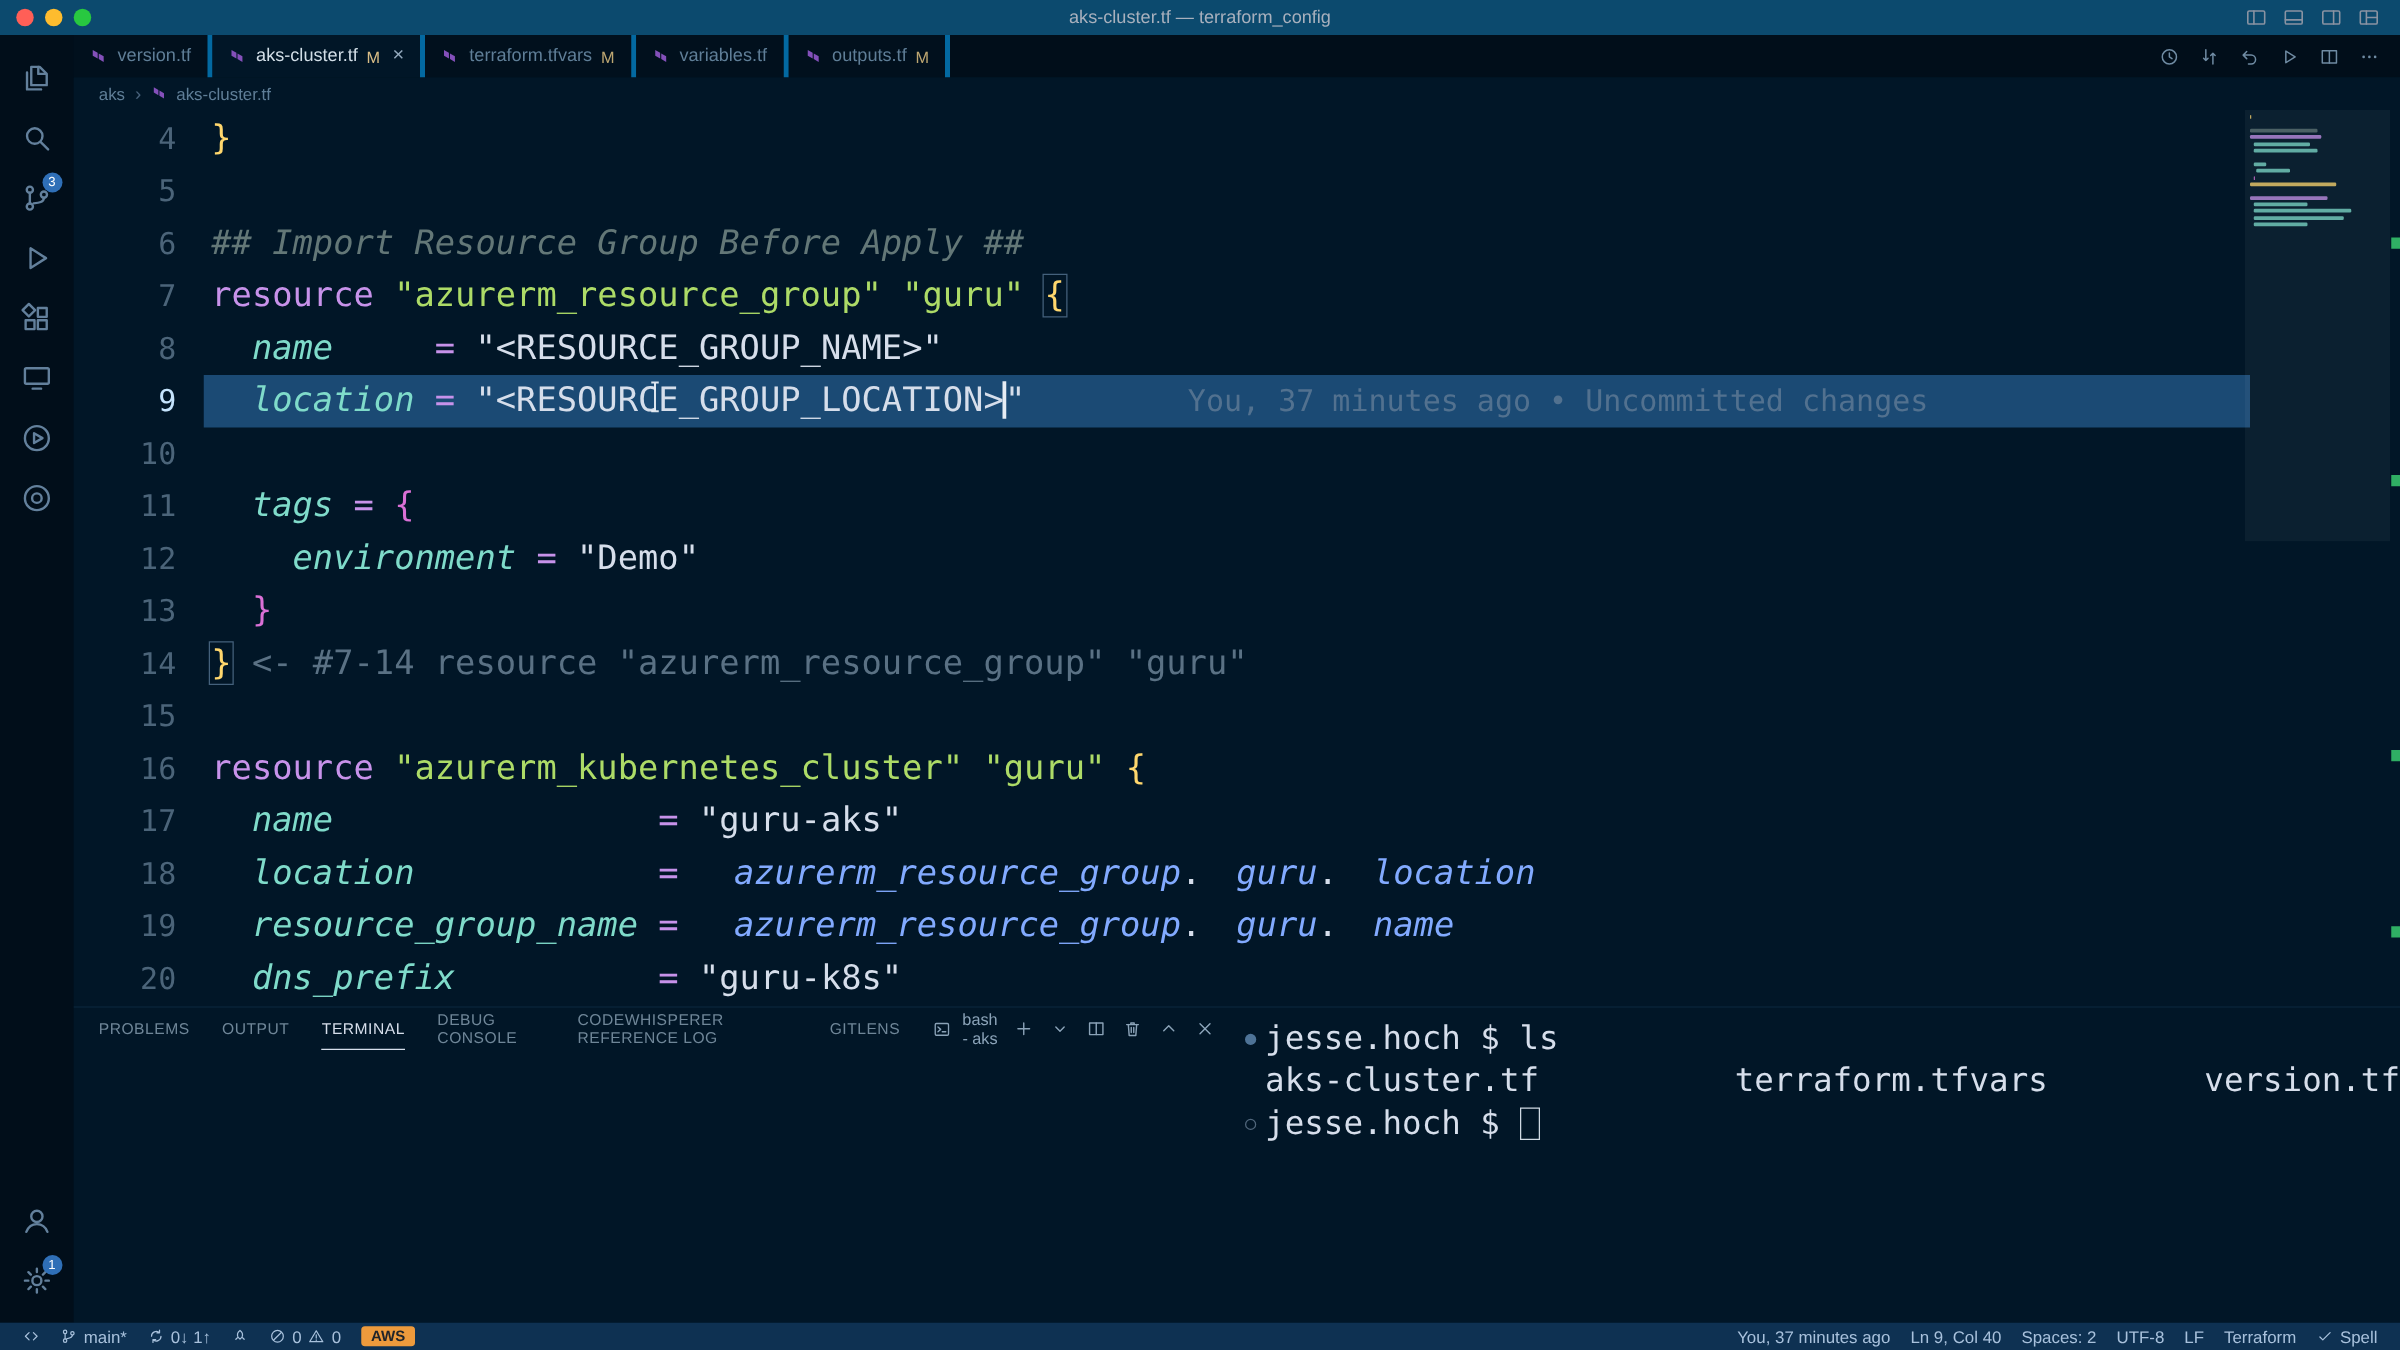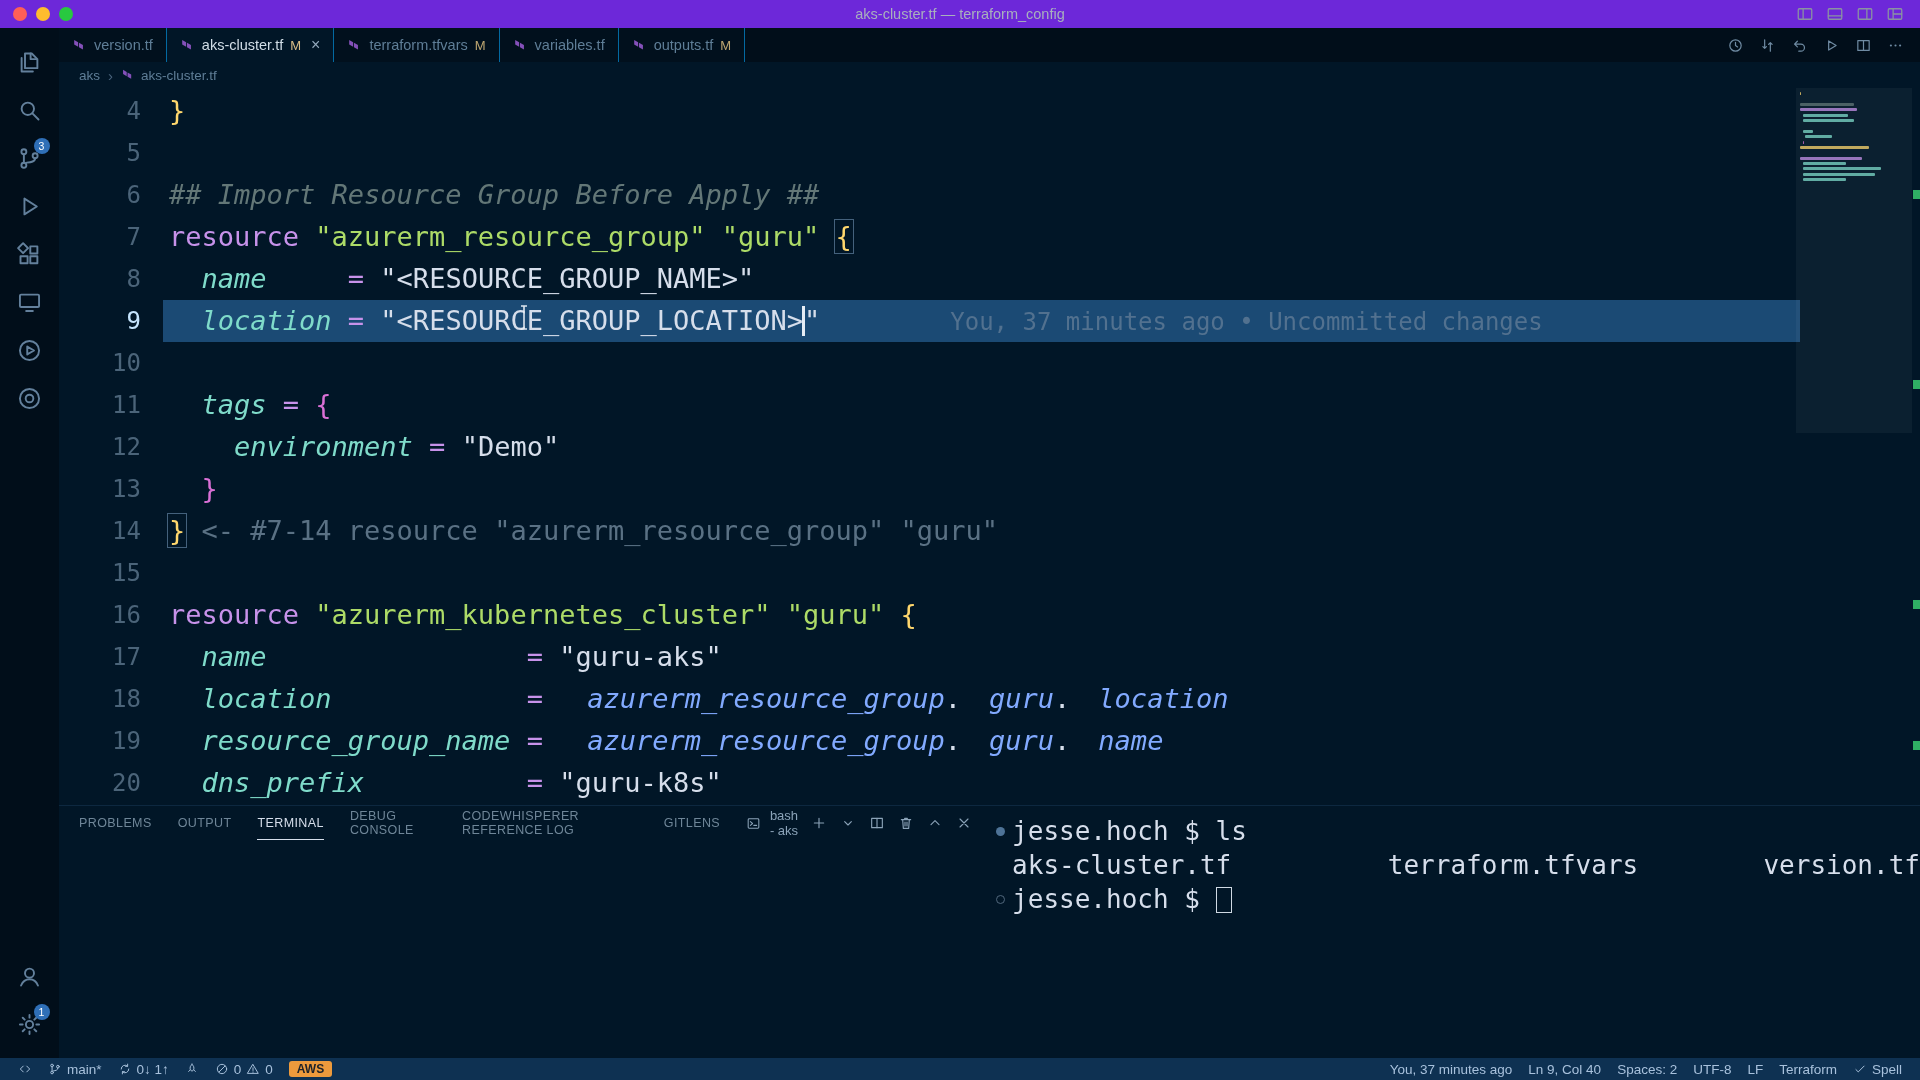--- a/index.html
+++ b/index.html
@@ -3,39 +3,39 @@
 <meta charset="utf-8">
 <style>
   html,body{margin:0;padding:0;}
   body{
     width:1920px;height:1080px;overflow:hidden;
     background:#011627;
     font-family:"Liberation Sans", sans-serif;
     -webkit-font-smoothing:antialiased;
   }
   
-  #titlebar{height:28px;background:#6d28d9;display:flex;align-items:center;position:relative;}
+  #titlebar{height:28px;background:#0c4a6e;display:flex;align-items:center;position:relative;}
   .traffic{width:14px;height:14px;border-radius:50%;margin-left:9px;flex:0 0 auto;}
   .traffic.red{background:#ff5f57;margin-left:13px;}
   .traffic.yellow{background:#febc2e;}
   .traffic.green{background:#28c840;}
   #window-title{position:absolute;left:0;right:0;text-align:center;font-size:14.5px;color:#a8b0bd;pointer-events:none;}
   #titlebar-icons{margin-left:auto;display:flex;gap:12px;padding-right:16px;color:#8a93a2;z-index:2;}
   
   #main{display:flex;height:1030px;}
   #activitybar{width:59px;background:#010e1a;display:flex;flex-direction:column;align-items:center;padding-top:12px;box-sizing:border-box;}
   .ab-item{position:relative;width:44px;height:44px;display:flex;align-items:center;justify-content:center;color:#63809c;margin-bottom:4px;}
   .ab-bottom{margin-top:auto;display:flex;flex-direction:column;align-items:center;padding-bottom:8px;}
   .ab-badge{position:absolute;top:2px;right:2px;min-width:16px;height:16px;border-radius:9px;background:#2f6fb7;color:#fff;
     font-size:10.5px;line-height:16px;text-align:center;padding:0 2px;box-sizing:border-box;}
   
   #editor-col{flex:1;display:flex;flex-direction:column;min-width:0;}
   #tabbar{height:34px;background:#010e1a;display:flex;justify-content:space-between;align-items:stretch;}
   #tabs{display:flex;}
-  .tab{display:flex;align-items:center;gap:7px;padding:0 13px;font-size:14.5px;color:#5f7e97;background:#01101d;border-right:1px solid #0369a1;white-space:nowrap;}
+  .tab{display:flex;align-items:center;gap:7px;padding:0 13px;font-size:14.5px;color:#5f7e97;background:#01101d;border-right:4px solid #0369a1;white-space:nowrap;}
   .tab.active{background:#011627;color:#d2dee7;}
   .tab .mod{color:#bda671;font-size:13px;}
   .tab.active .mod{color:#d9bd86;}
   .tab .close{color:#93a9bd;font-size:16px;margin-left:3px;line-height:1;}
   #editor-actions{display:flex;align-items:center;gap:15px;padding-right:16px;color:#6f8ba3;}
   #breadcrumb{height:26px;background:#011627;display:flex;align-items:center;gap:8px;padding-left:20px;font-size:13.5px;color:#5f7e97;}
   #breadcrumb .sep{color:#49637c;font-size:15px;}
   
   #editor{position:relative;flex:1;background:#011627;overflow:hidden;padding-top:2px;}
   .code-line{display:flex;height:42px;line-height:42px;position:relative;font-family:"DejaVu Sans Mono", monospace;font-size:27px;white-space:pre;}

